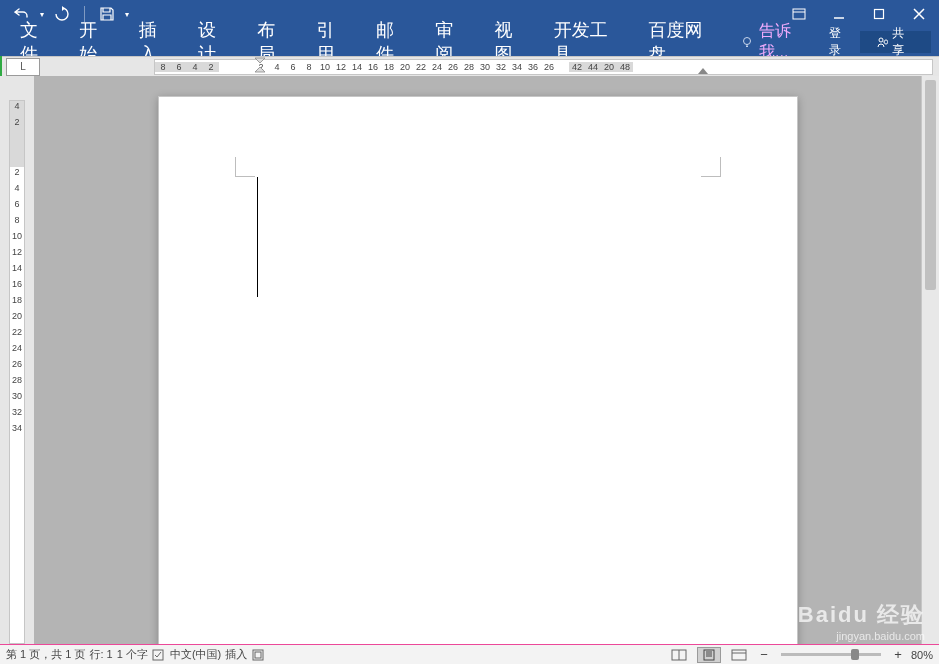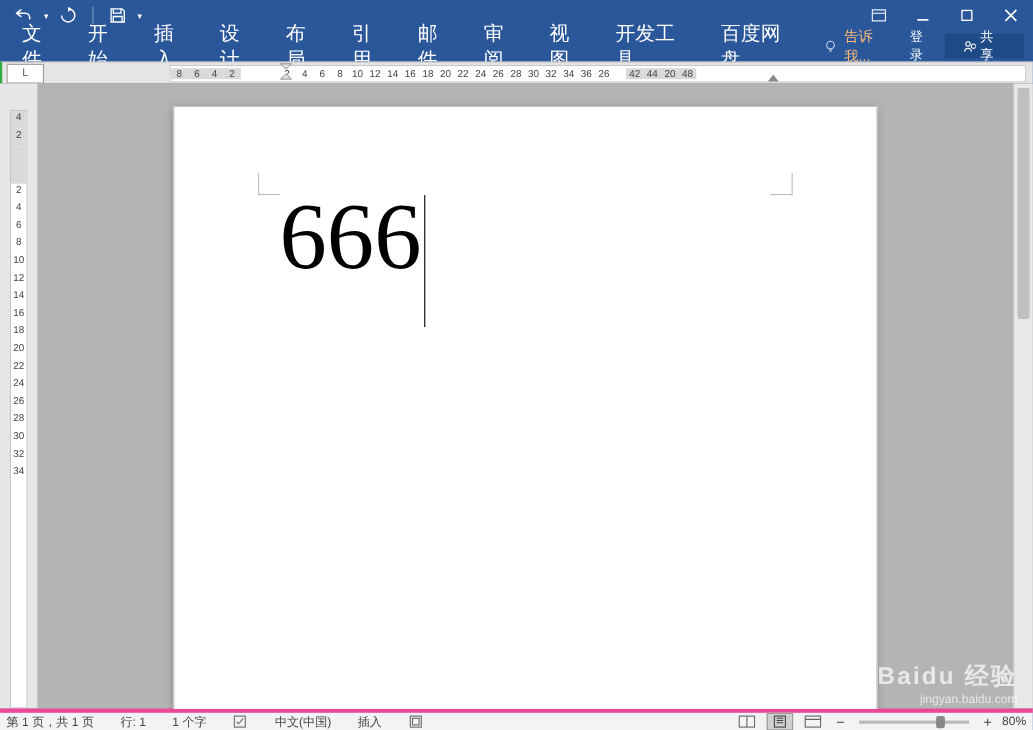--- a/index.html
+++ b/index.html
@@ -44,21 +44,21 @@
   color: #fff;
   padding: 0 8px;
 }
 .tab {
   padding: 0 12px; height: 28px;
   display: flex; align-items: center; cursor: pointer;
   font-size: 18px;
 }
 .tell-me {
   display: flex; align-items: center; gap: 6px;
-  padding: 0 10px; color: #fdba74; font-size: 13px;
+  padding: 0 10px; color: #f0abfc; font-size: 16px;
 }
 .right-area { margin-left: auto; display: flex; align-items: center; gap: 8px; }
 .login { font-size: 12px; cursor: pointer; }
 .share-btn {
   display: flex; align-items: center; gap: 4px;
   background: #1e4a85; padding: 3px 16px; height: 22px; cursor: pointer; font-size: 12px;
 }
 .ruler-area {
   height: 20px; background: #e6e6e6;
   display: flex; align-items: center; position: relative;
@@ -132,24 +132,24 @@
 }
 .vscroll {
   width: 18px; background: #e8e8e8;
   border-left: 1px solid #c6c6c6;
   position: relative;
 }
 .vscroll .thumb { position: absolute; left: 3px; right: 3px; top: 4px; height: 210px; background: #c0c0c0; border-radius: 2px; }
 .statusbar {
   position: absolute; bottom: 0; left: 0; right: 0;
   height: 20px; background: #f3f3f3;
-  border-top: 4px solid #ec4899;
+  border-top: 1px solid #ec4899;
   display: flex; 
   font-size: 11px; color: #444;
-  padding: 0 6px; gap: 24px;
+  padding: 0 6px; gap: 4px;
 }
 .status-item { cursor: pointer; display: flex; align-items: center; gap: 3px; }
 .status-right { margin-left: auto; display: flex; align-items: center; gap: 6px; }
 .view-btn {
   width: 24px; height: 16px; display: flex; align-items: center; justify-content: center; cursor: pointer;
 }
 .view-btn.active { background: #d0d0d0; border: 1px solid #9a9a9a; }
 .zoom-slider {
   width: 100px; height: 3px; background: #bbb; position: relative; margin: 0 4px;
 }
@@ -317,21 +317,21 @@
       <div class="seg">28</div>
       <div class="seg">30</div>
       <div class="seg">32</div>
       <div class="seg">34</div>
     </div>
   </div>
   <div class="doc-area">
     <div class="page">
       <div class="corner tl"></div>
       <div class="corner tr"></div>
-      <span class="doc-text">666</span><span class="cursor"></span>
+      <span class="cursor"></span>
     </div>
   </div>
   <div class="vscroll">
     <div class="thumb"></div>
   </div>
 </div>
 
 <div class="statusbar">
   <span class="status-item">第 1 页，共 1 页</span>
   <span class="status-item">行: 1</span>

